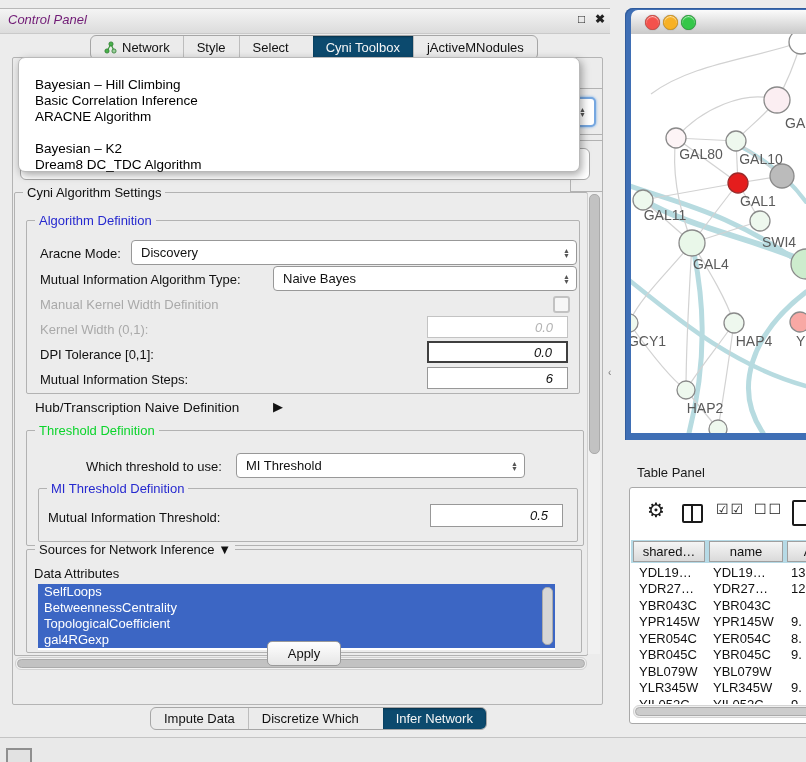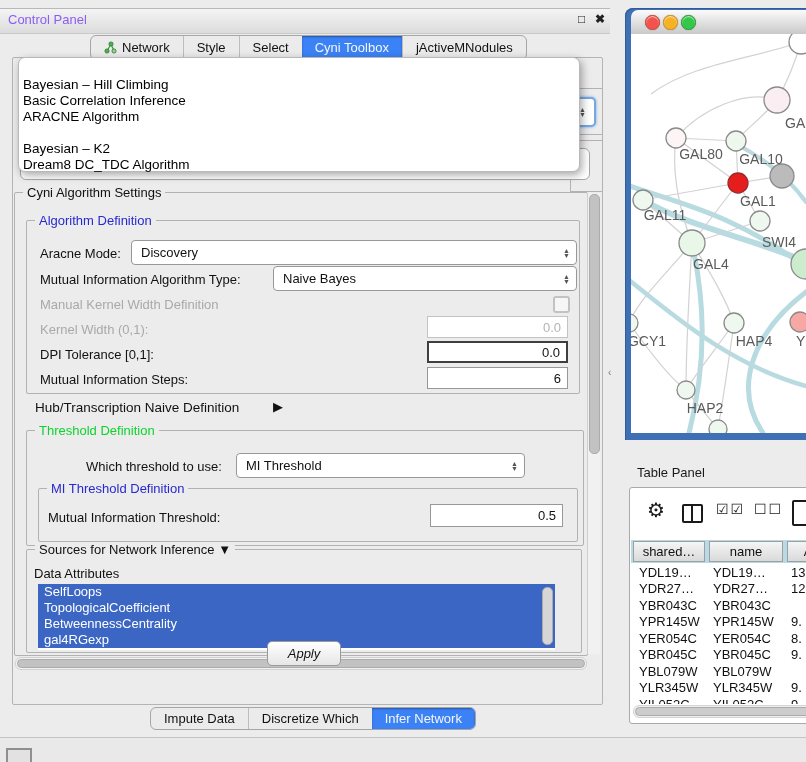--- a/index.html
+++ b/index.html
@@ -4,57 +4,57 @@
 <style>
   html,body{margin:0;padding:0;}
   body{width:806px;height:762px;overflow:hidden;position:relative;background:#ececec;
        font-family:"Liberation Sans",sans-serif;color:#111;}
   .abs{position:absolute;}
 
   
   .cp-titlebar{left:0;top:8px;width:610px;height:24px;
     background:linear-gradient(#f4f4f4,#dcdcdc);
     border-top:1px solid #b8b8b8;border-bottom:1px solid #c9c9c9;}
-  .cp-title{left:8px;top:12px;font-size:13px;color:#8b5cf6;}
+  .cp-title{left:8px;top:12px;font-size:13px;color:#701a75;font-style:italic;}
   .win-ico{top:12px;font-size:12px;font-weight:bold;color:#222;cursor:default;}
 
   .tabbar{display:flex;border:1px solid #a6a6a6;border-radius:6px;background:#ebebeb;overflow:hidden;height:23px;align-items:stretch;}
   .tab{display:flex;align-items:center;justify-content:center;font-size:13px;color:#111;
        padding:0 13px;border-left:1px solid #bdbdbd;white-space:nowrap;}
   .tab:first-child{border-left:none;}
-  .tab.sel{background:#3b82f6;color:#f6f6f6;border-left:none;box-shadow:inset 0 1px 2px rgba(0,0,0,.35);}
+  .tab.sel{background:#0c4a6e;color:#f6f6f6;border-left:none;box-shadow:inset 0 1px 2px rgba(0,0,0,.35);margin-left:11px;}
   .net-ico{width:13px;height:13px;margin-right:5px;}
 
   .pane{left:12px;top:57px;width:589px;height:646px;border:1px solid #b4b4b4;border-radius:2px;background:#ececec;}
 
   
   .grp{position:absolute;border:1px solid #b2b2b2;border-radius:2px;}
   .legend{position:absolute;top:-8px;left:8px;background:#ececec;padding:0 4px;font-size:13px;white-space:nowrap;}
   .legend.blue{color:#2629cf;}
   .legend.green{color:#0cd42c;}
 
   .lbl{position:absolute;font-size:13px;white-space:nowrap;}
   .b{font-weight:normal;}
   .dis{color:#a9a9a9;}
 
   .combo{position:absolute;background:#fff;border:1px solid #989898;border-radius:4px;
          font-size:13px;display:flex;align-items:center;padding:0 20px 0 9px;box-sizing:border-box;}
   .spin{position:absolute;right:3px;top:50%;transform:translateY(-50%);width:13px;
         display:flex;flex-direction:column;align-items:center;color:#555;font-size:7px;line-height:5px;}
   .field{position:absolute;background:#fff;border:1px solid #989898;font-size:13px;
-         display:flex;align-items:center;justify-content:flex-end;padding:0 6px;box-sizing:border-box;}
+         display:flex;align-items:center;justify-content:flex-end;padding:0 14px;box-sizing:border-box;font-style:italic;}
   .field.focus{border:2px solid #3f3f3f;}
   .field.off{border:1px solid #c3c3c3;color:#b3b3b3;}
   .chk{position:absolute;width:13px;height:13px;border:2px solid #c2c2c2;border-radius:3px;background:#f6f6f6;}
 
   
   .overlay{left:18px;top:57px;width:560px;height:113px;background:#fff;border:1px solid #b9b9b9;
            border-radius:7px;box-shadow:2px 3px 9px rgba(0,0,0,.35);z-index:30;}
   .dd-prompt{position:absolute;left:0;top:3px;width:100%;text-align:center;color:#bdbdbd;font-size:13.5px;}
-  .dd-item{position:absolute;left:4px;font-size:13.5px;color:#000;white-space:nowrap;}
+  .dd-item{position:absolute;left:16px;font-size:13.5px;color:#000;white-space:nowrap;}
 
   .ghost-combo{left:20px;top:148px;width:568px;height:30px;background:#fff;border:1px solid #a8a8a8;
                border-radius:6px;z-index:5;}
   .ghost-txt{position:absolute;left:17px;top:7px;font-size:13px;color:#b5b5b5;}
   .frag{position:absolute;border:1px solid #b2b2b2;z-index:4;background:#ececec;}
   .frag-combo{position:absolute;left:566px;top:97px;width:26px;height:26px;background:#fff;
               border:2px solid #76a7e0;border-radius:5px;box-shadow:0 0 3px #6aa6e8;z-index:6;}
 
   
   .attr-item{height:16px;background:#3c66c4;color:#fff;font-size:13px;line-height:16px;padding-left:6px;}
@@ -198,34 +198,34 @@
 
 <div class="grp" style="left:26px;top:549px;width:554px;height:102px;">
   <span class="legend">
     <span>Sources for Network Inference</span>
     <span>▼</span>
   </span>
 </div>
 <div class="lbl b" style="left:34px;top:566px;text-align:center;">Data Attributes</div>
 <div class="abs" style="left:38px;top:584px;width:517px;height:66px;overflow:hidden;background:#fff;">
   <div class="attr-item">SelfLoops</div>
+  <div class="attr-item">BetweennessCentrality</div>
   <div class="attr-item">TopologicalCoefficient</div>
-  <div class="attr-item">BetweennessCentrality</div>
   <div class="attr-item">gal4RGexp</div>
   <div class="thumb" style="right:2px;top:3px;width:9px;height:56px;background:#d6d6d6;"></div>
 </div>
 
 <div class="abs vtrack" style="left:587px;top:193px;width:12px;height:461px;">
   <div class="thumb" style="left:1px;top:1px;width:9px;height:258px;"></div>
 </div>
 <div class="abs" style="left:15px;top:657px;width:570px;height:11px;background:#f1f1f1;border:1px solid #d2d2d2;border-radius:6px;">
   <div class="thumb" style="left:1px;top:1px;width:566px;height:7px;"></div>
 </div>
 
-<div class="btn" style="left:267px;top:641px;width:72px;height:23px;font-style:italic;">Apply</div>
+<div class="btn" style="left:267px;top:641px;width:72px;height:23px;">Apply</div>
 
 <div class="abs tabbar" style="left:150px;top:707px;height:21px;">
   <div class="tab">
       <span>Impute Data</span>
     </div>
   <div class="tab">
       <span>Discretize Which</span>
     </div>
   <div class="tab sel">
       <span>Infer Network</span>

